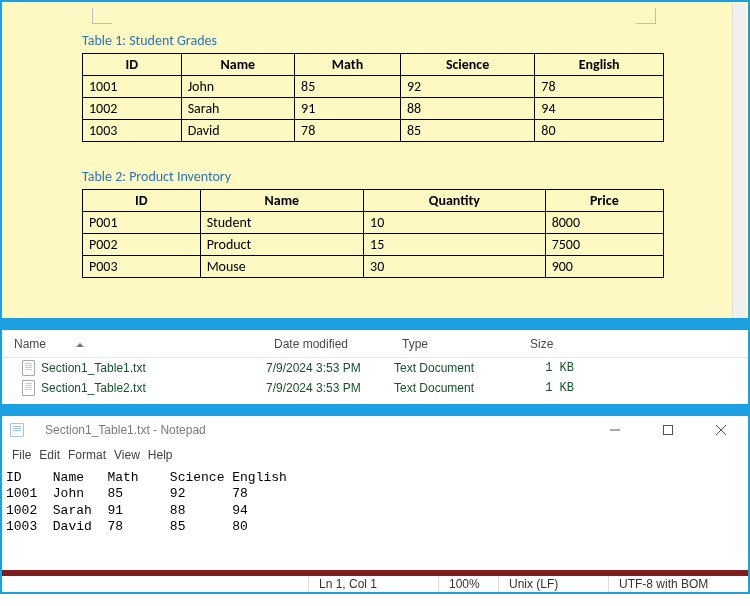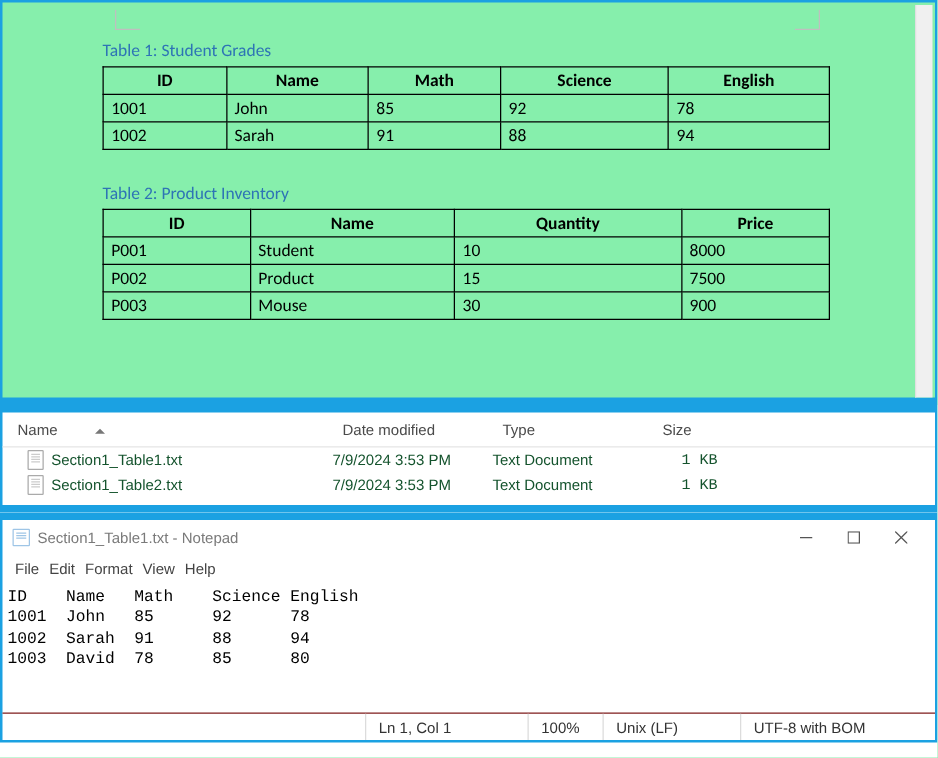--- a/index.html
+++ b/index.html
@@ -1,19 +1,19 @@
 <!DOCTYPE html>
 <html><head>
   <meta charset="utf-8">
   <style>
     * { margin: 0; padding: 0; box-sizing: border-box; }
     body { font-family: "Segoe UI", Tahoma, sans-serif; font-size: 12px; background: #ffffff; width: 750px; height: 606px; overflow: hidden; }
 
     
-    .panel-top { border: 2px solid #1ba1e2; border-bottom: 6px solid #1ba1e2; height: 324px; position: relative; background: #86efac; }
+    .panel-top { border: 2px solid #1ba1e2; border-bottom: 6px solid #1ba1e2; height: 324px; position: relative; background: #fef9c3; }
     .doc-wrap { position: absolute; left: 80px; right: 84px; top: 6px; padding-top: 0; }
     .corner { position: absolute; width: 20px; height: 16px; }
     .corner-tl { left: 90px; top: 6px; border-left: 1px solid #bfbfbf; border-bottom: 1px solid #bfbfbf; }
     .corner-tr { right: 92px; top: 6px; border-right: 1px solid #bfbfbf; border-bottom: 1px solid #bfbfbf; }
     .panel-top .scrollbar { position: absolute; right: 2px; top: 2px; bottom: 0; width: 14px; background: #f0f0f0; border-left: 1px solid #e0e0e0; }
 
     .tbl-title { color: #2e74b5; font-size: 14px; margin: 6px 0 4px; font-family: Calibri, sans-serif; }
     .tbl-title.first { margin-top: 24px; }
     table.content { border-collapse: collapse; width: 100%; }
     table.content th, table.content td { border: 1px solid #000; font-family: Calibri, sans-serif; font-size: 14px; padding: 2px 6px; }
@@ -34,30 +34,30 @@
     .explorer-row .cell { padding-left: 8px; color: #14532d; font-size: 12px; }
     .file-icon { width: 13px; height: 16px; border: 1px solid #aaa; border-radius: 1px; margin: 0 6px 0 8px; background: #fff; position: relative; }
     .file-icon::after { content: ""; position: absolute; top:2px; left:2px; right:2px; height:1px; background:#ccc; box-shadow: 0 2px 0 #ccc, 0 4px 0 #ccc, 0 6px 0 #ccc; }
     .cell-name { width: 252px; display: flex; align-items: center; }
     .cell-date { width: 128px; color: #666; }
     .cell-type { width: 128px; color: #666; }
     .cell-size { width: 100px; text-align: right; padding-right: 40px; color: #666; font-family: Liberation Mono, monospace; }
 
     
     .panel-bot { border: 2px solid #1ba1e2; border-top: 6px solid #1ba1e2; background: #fff; }
-    .titlebar { display: flex; align-items: center; height: 28px; padding: 0 8px; color: #7a7a7a; font-size: 12px; }
+    .titlebar { display: flex; align-items: center; height: 28px; padding: 0 8px; color: #7a7a7a; font-size: 12px; gap: 15px; }
     .np-icon { width: 14px; height: 14px; margin-right: 6px; background:#fff; border:1px solid #9ec5e6; border-radius:1px; position:relative;}
     .np-icon::after{content:""; position:absolute; top:2px; left:2px; right:2px; height:1px; background:#9ec5e6; box-shadow:0 2px 0 #9ec5e6, 0 4px 0 #9ec5e6;}
     .titlebar .spacer { flex: 1; }
     .winbtn { width: 38px; height: 22px; display: flex; align-items: center; justify-content: center; color: #555; }
     .winbtn svg { width: 10px; height: 10px; stroke: #555; stroke-width: 1; fill: none; }
     .menubar { display: flex; gap: 4px; padding: 2px 8px; color: #444; font-size: 12px; }
     .menubar span { padding: 2px 2px; }
     .text-area { font-family: Consolas, "Courier New", monospace; font-size: 13px; white-space: pre; padding: 4px 4px; height: 104px; overflow: hidden; color: #000; line-height: 1.25; }
-    .statusbar { display: flex; height: 22px; border-top: 1px solid #7f1d1d; font-size: 12px; color: #333; }
+    .statusbar { display: flex; height: 22px; border-top: 6px solid #7f1d1d; font-size: 12px; color: #333; }
     .statusbar .seg { border-left: 1px solid #dcdcdc; display: flex; align-items: center; padding: 0 10px; }
     .statusbar .filler { flex: 1; }
   </style>
 </head>
 <body>
 
 <div class="panel-top">
   <div class="corner corner-tl"></div>
   <div class="corner corner-tr"></div>
   <div class="doc-wrap">
@@ -81,20 +81,27 @@
             <td>92</td>
             <td>78</td>
           </tr>
         <tr>
             <td>1002</td>
             <td>Sarah</td>
             <td>91</td>
             <td>88</td>
             <td>94</td>
           </tr>
+        <tr>
+            <td>1003</td>
+            <td>David</td>
+            <td>78</td>
+            <td>85</td>
+            <td>80</td>
+          </tr>
       </tbody>
     </table>
 
     <div class="gap"></div>
 
     <div class="tbl-title">Table 2: Product Inventory</div>
     <table class="content">
       <thead>
           <tr>
         <th>ID</th>
@@ -191,15 +198,15 @@
   </div>
   <div class="text-area">ID    Name   Math    Science English
 1001  John   85      92      78
 1002  Sarah  91      88      94
 1003  David  78      85      80</div>
   <div class="statusbar">
     <div class="filler"></div>
     <div class="seg" style="width:130px">Ln 1, Col 1</div>
     <div class="seg" style="width:60px">100%</div>
     <div class="seg" style="width:110px">Unix (LF)</div>
-    <div class="seg" style="width:156px">UTF-8 with BOM</div>
+    <div class="seg" style="width:140px">UTF-8 with BOM</div>
   </div>
 </div>
 
 </body></html>

